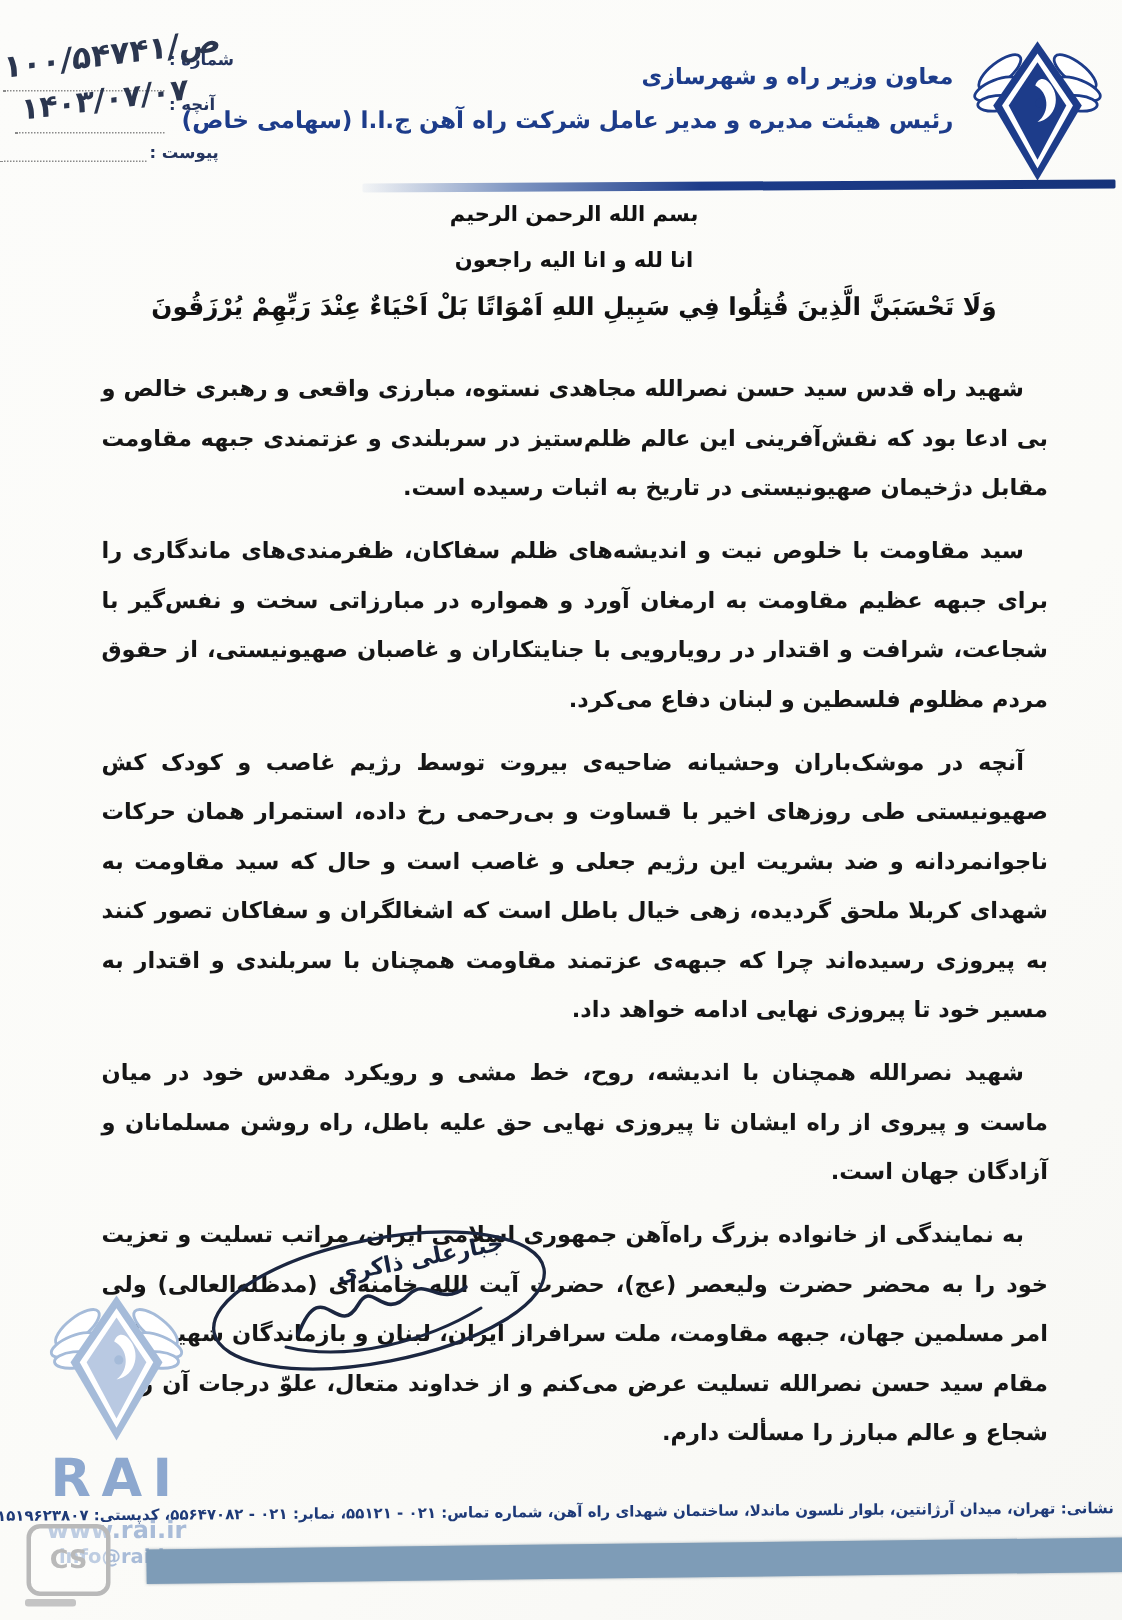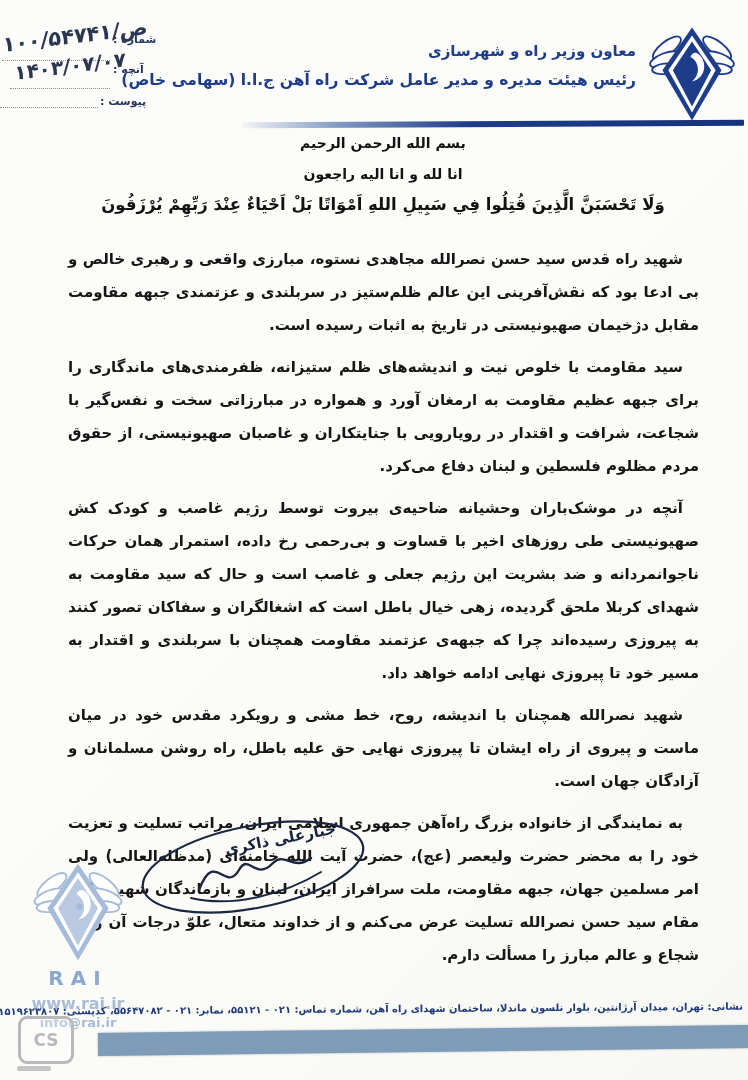--- a/index.html
+++ b/index.html
@@ -50,21 +50,21 @@
   .letter-body p:last-child{margin-bottom:0;}
   
   .signature{position:absolute; top:810px; left:133px; width:240px; height:115px;}
   .signature svg{position:absolute; inset:0;}
   .sig-name{
     position:absolute; top:20px; right:36px; transform:rotate(-11deg);
     font-size:15px; font-weight:bold; color:#17223c; white-space:nowrap;
   }
   
   .footer-logo{position:absolute; left:24px; top:862px; width:108px; text-align:center;}
-  .footer-logo .acr{font-size:20px; font-weight:bold; letter-spacing:7px; color:#8da8cf; margin-top:0px;}
+  .footer-logo .acr{font-size:35px; font-weight:bold; letter-spacing:7px; color:#8da8cf; margin-top:0px;}
   .footer-logo .site{font-size:16px; font-weight:bold; color:#a9bcd8; margin-top:4px;}
   .footer-logo .mail{font-size:13px; font-weight:bold; color:#a9bcd8; margin-top:2px;}
   .address{
     position:absolute; top:1003px; left:96px; right:5px; text-align:right;
     font-size:10px; font-weight:bold; color:#1e3a78; white-space:nowrap;
     transform:rotate(-0.4deg); overflow:visible;
   }
   .footer-bar{
     position:absolute; top:1029px; left:98px; width:655px; height:23px;
     background:#7e9cb7; transform:rotate(-0.7deg); box-shadow:0 0 2px rgba(70,95,120,.5);
@@ -132,21 +132,21 @@
   <div class="rule"></div>
 
   <div class="center-block">
     <div class="b1">بسم الله الرحمن الرحیم</div>
     <div class="b2">انا لله و انا الیه راجعون</div>
     <div class="verse">وَلَا تَحْسَبَنَّ الَّذِينَ قُتِلُوا فِي سَبِيلِ اللهِ اَمْوَاتًا بَلْ اَحْيَاءٌ عِنْدَ رَبِّهِمْ يُرْزَقُونَ</div>
   </div>
 
   <div class="letter-body">
     <p>شهید راه قدس سید حسن نصرالله مجاهدی نستوه، مبارزی واقعی و رهبری خالص و بی ادعا بود که نقش‌آفرینی این عالم ظلم‌ستیز در سربلندی و عزتمندی جبهه مقاومت مقابل دژخیمان صهیونیستی در تاریخ به اثبات رسیده است.</p>
-    <p>سید مقاومت با خلوص نیت و اندیشه‌های ظلم ستیزانه، ظفرمندی‌های ماندگاری را برای جبهه عظیم مقاومت به ارمغان آورد و همواره در مبارزاتی سخت و نفس‌گیر با شجاعت، شرافت و اقتدار در رویارویی با جنایتکاران و غاصبان صهیونیستی، از حقوق مردم مظلوم فلسطین و لبنان دفاع می‌کرد.</p>
+    <p>سید مقاومت با خلوص نیت و اندیشه‌های ظلم سفاکان، ظفرمندی‌های ماندگاری را برای جبهه عظیم مقاومت به ارمغان آورد و همواره در مبارزاتی سخت و نفس‌گیر با شجاعت، شرافت و اقتدار در رویارویی با جنایتکاران و غاصبان صهیونیستی، از حقوق مردم مظلوم فلسطین و لبنان دفاع می‌کرد.</p>
     <p>آنچه در موشک‌باران وحشیانه ضاحیه‌ی بیروت توسط رژیم غاصب و کودک کش صهیونیستی طی روزهای اخیر با قساوت و بی‌رحمی رخ داده، استمرار همان حرکات ناجوانمردانه و ضد بشریت این رژیم جعلی و غاصب است و حال که سید مقاومت به شهدای کربلا ملحق گردیده، زهی خیال باطل است که اشغالگران و سفاکان تصور کنند به پیروزی رسیده‌اند چرا که جبهه‌ی عزتمند مقاومت همچنان با سربلندی و اقتدار به مسیر خود تا پیروزی نهایی ادامه خواهد داد.</p>
     <p>شهید نصرالله همچنان با اندیشه، روح، خط مشی و رویکرد مقدس خود در میان ماست و پیروی از راه ایشان تا پیروزی نهایی حق علیه باطل، راه روشن مسلمانان و آزادگان جهان است.</p>
     <p>به نمایندگی از خانواده بزرگ راه‌آهن جمهوری اسلامی ایران، مراتب تسلیت و تعزیت خود را به محضر حضرت ولیعصر (عج)، حضرت آیت الله خامنه‌ای (مدظله‌العالی) ولی امر مسلمین جهان، جبهه مقاومت، ملت سرافراز ایران، لبنان و بازماندگان شهید عالی مقام سید حسن نصرالله تسلیت عرض می‌کنم و از خداوند متعال، علوّ درجات آن رهبر شجاع و عالم مبارز را مسألت دارم.</p>
   </div>
 
   <div class="signature">
     <svg viewBox="0 0 240 115" xmlns="http://www.w3.org/2000/svg">
       <g transform="rotate(-11 120 57)">
         <ellipse cx="120" cy="57" rx="112" ry="41" fill="none" stroke="#1b2640" stroke-width="2.2"></ellipse>
       </g>

